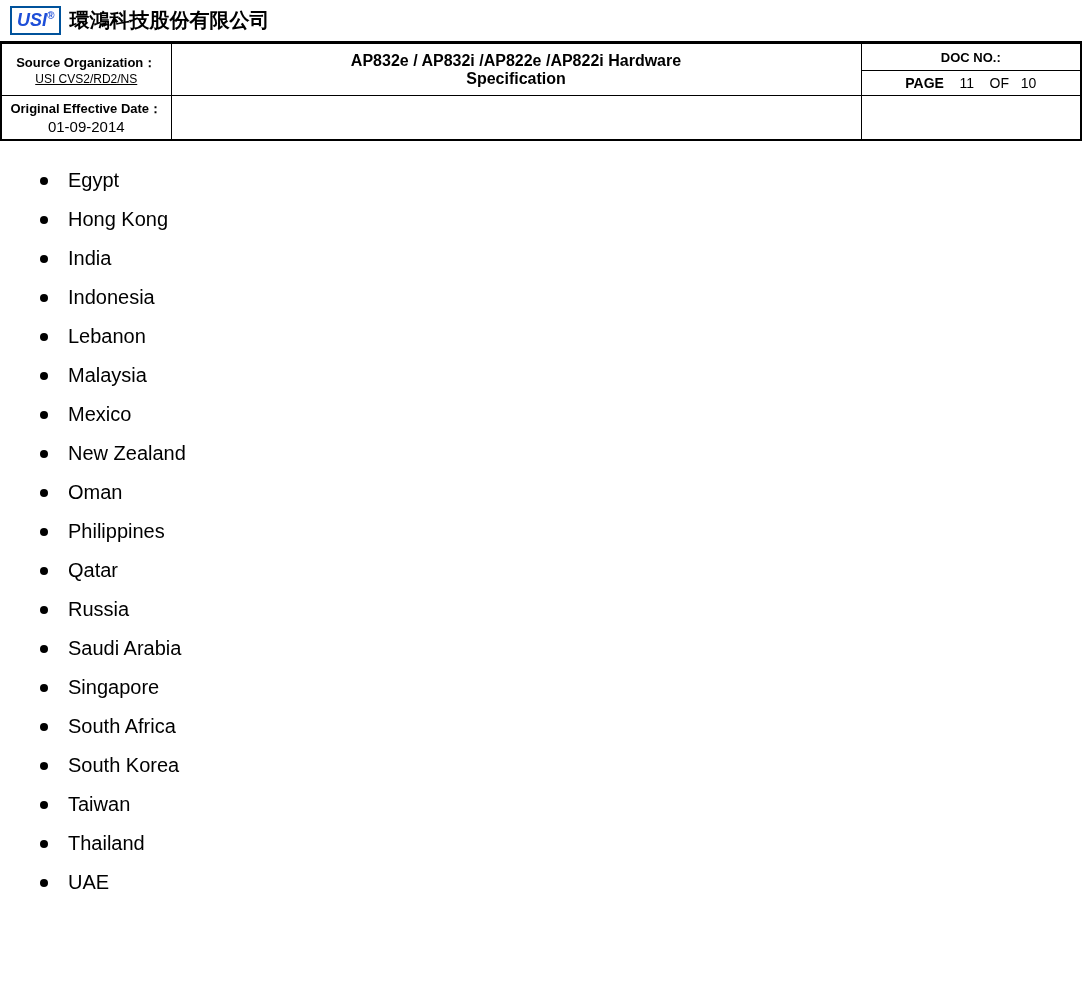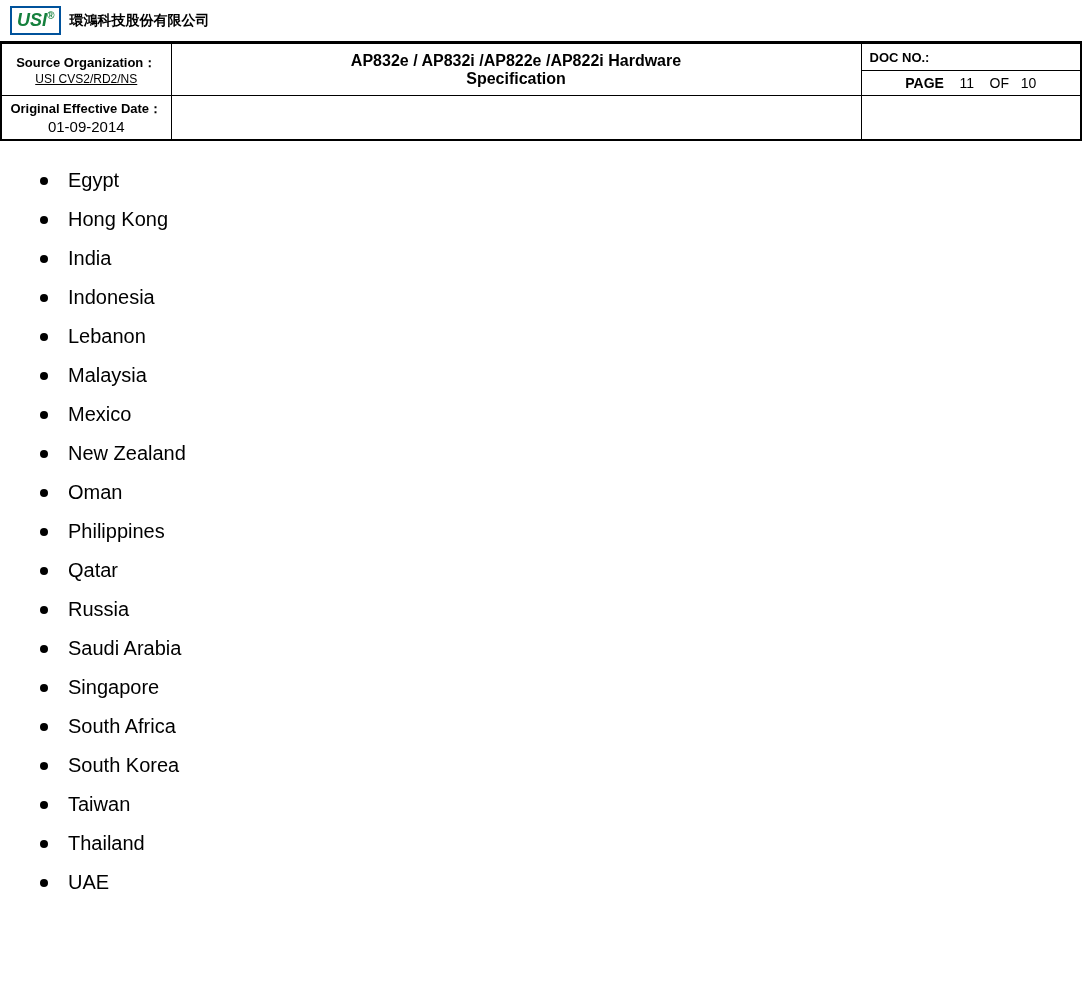--- a/index.html
+++ b/index.html
@@ -26,28 +26,28 @@
 
     .logo-usi {
       display: inline-flex;
       align-items: center;
       gap: 4px;
     }
 
     .logo-usi-box {
       border: 2px solid #00529b;
       padding: 2px 5px;
-      color: #15803d;
+      color: #1d4ed8;
       font-weight: bold;
       font-size: 18px;
       font-style: italic;
     }
 
     .logo-chinese {
-      font-size: 14px;
+      font-size: 20px;
       font-weight: bold;
       color: #000;
       margin-left: 4px;
     }
 
     
     .doc-header {
       width: 100%;
       border-collapse: collapse;
       border: 2px solid #000;
@@ -75,21 +75,21 @@
       text-decoration: underline;
     }
 
     .title-cell {
       text-align: center;
       font-size: 16px;
       font-weight: bold;
     }
 
     .doc-no-cell {
-      text-align: left;
+      text-align: center;
       width: 220px;
     }
 
     .doc-no-label {
       font-weight: bold;
       font-size: 13px;
     }
 
     .orig-date-cell {
       text-align: center;

